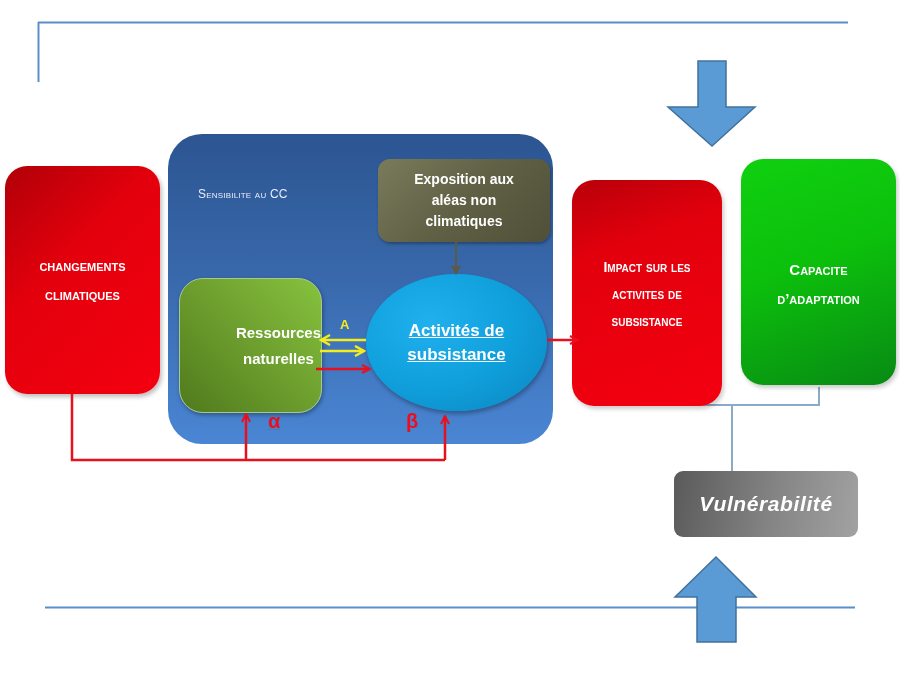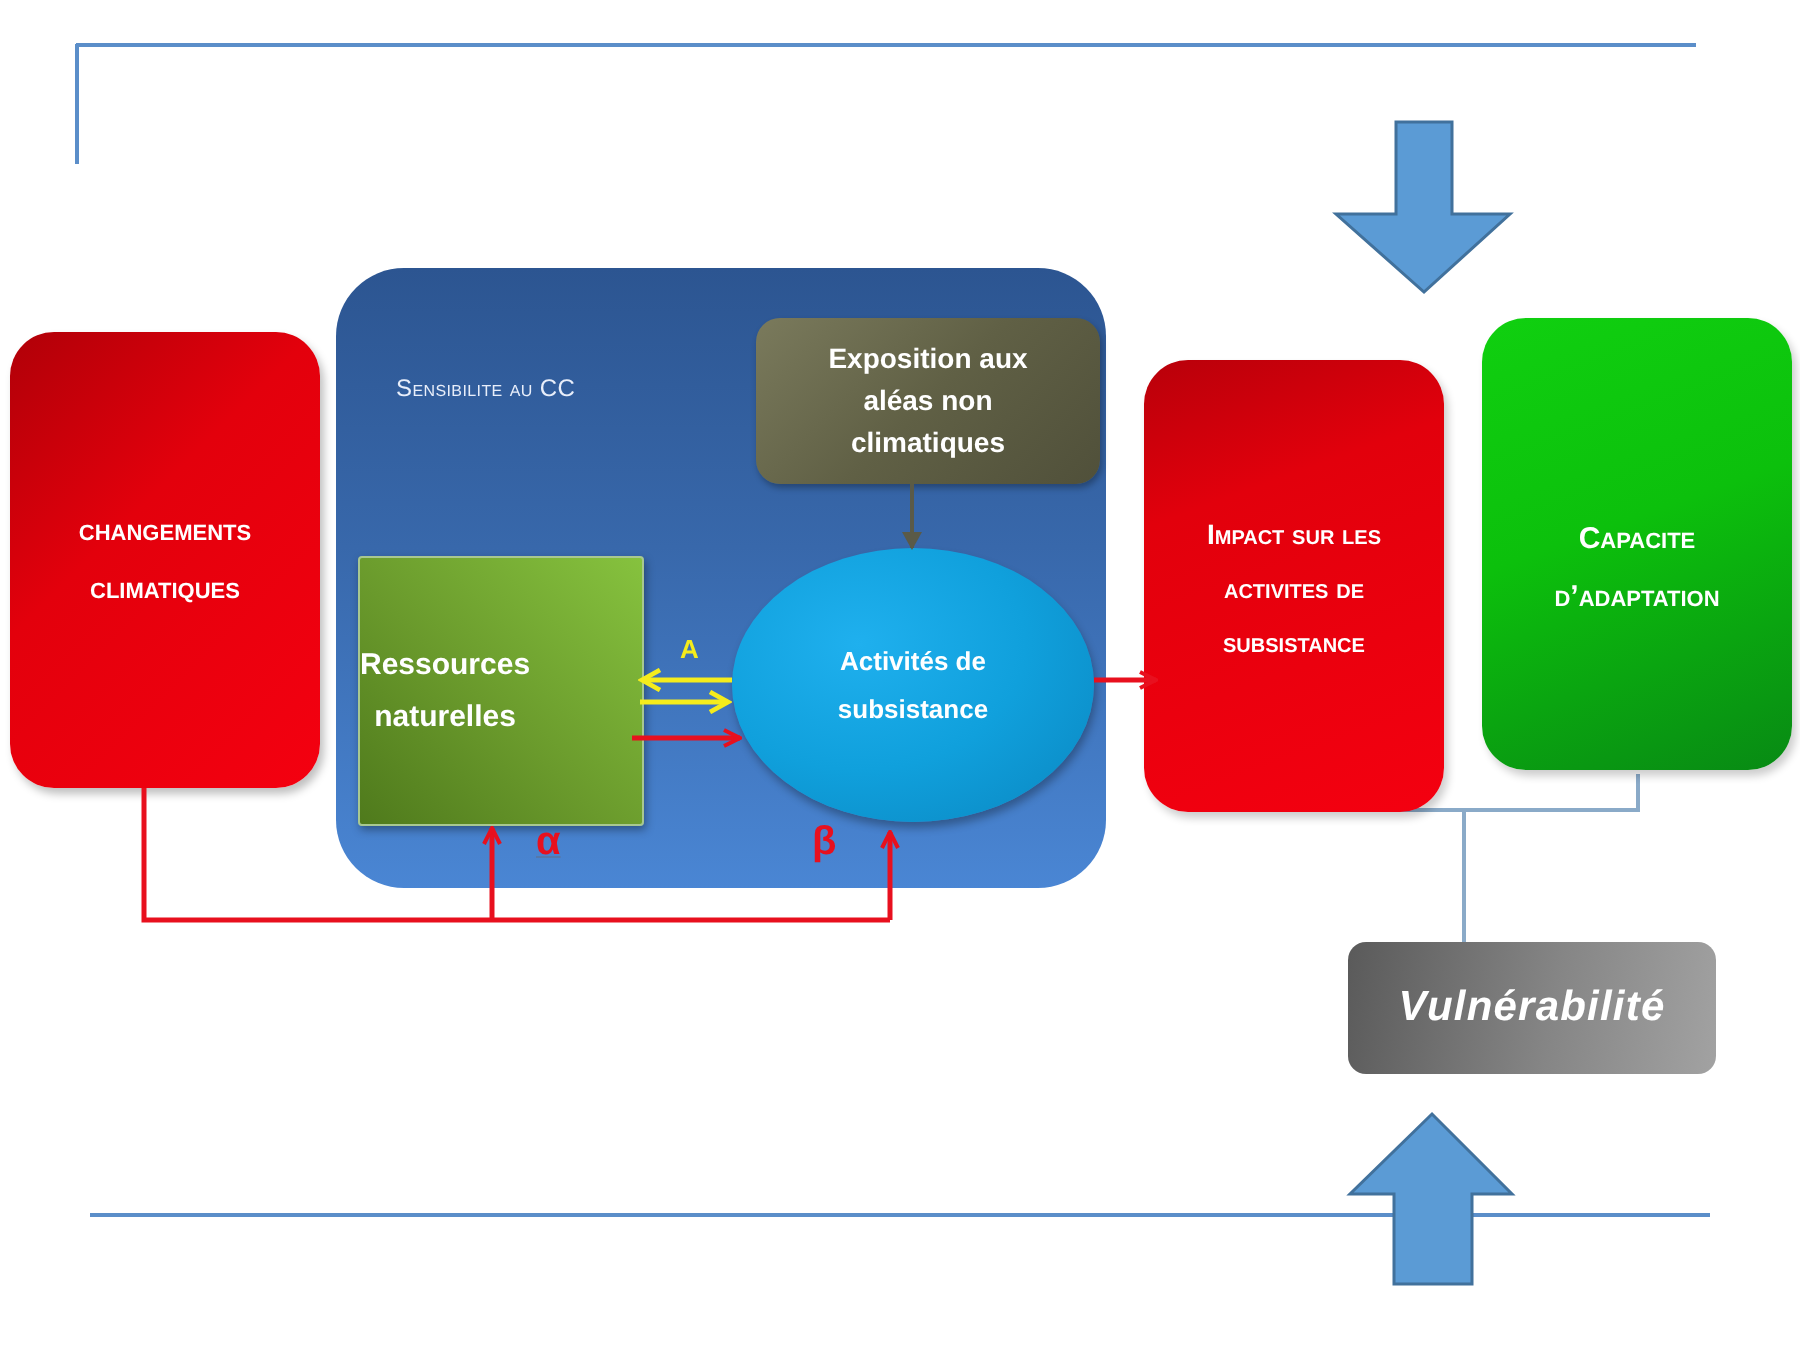--- a/index.html
+++ b/index.html
@@ -14,29 +14,29 @@
 
   #sens-box { left:168px; top:134px; width:385px; height:310px; border-radius:34px;
     background:linear-gradient(180deg,#2c5591 0%,#3868ab 45%,#4a86d4 100%); }
   #sens-title { left:198px; top:187px; color:#e8eefa; font-size:12px; font-weight:normal; font-variant:small-caps; letter-spacing:0.2px; }
 
   #expo-nc { left:378px; top:159px; width:172px; height:83px; border-radius:12px;
     background:linear-gradient(135deg,#7a7a5c 0%,#606045 50%,#50503a 100%);
     display:flex; align-items:center; justify-content:center; text-align:center; box-shadow:1px 2px 3px rgba(0,0,0,0.3);}
   #expo-nc .txt { color:#fff; font-size:14px; font-weight:bold; line-height:21px; }
 
-  #ressources { left:179px; top:278px; width:141px; height:133px; border-radius:2px;
+  #ressources { left:179px; top:278px; width:141px; height:133px; border-radius:24px;
     background:linear-gradient(45deg,#4f7a1c 0%,#6a9a2c 45%,#86c23e 100%);
-    border:1px solid #a8c890; display:flex; align-items:center; justify-content:flex-start; text-align:center; box-shadow:1px 2px 4px rgba(0,0,0,0.35);}
+    border:1px solid #a8c890; display:flex; align-items:center; justify-content:flex-end; text-align:center; box-shadow:1px 2px 4px rgba(0,0,0,0.35);}
   #ressources .txt { color:#fff; font-size:15px; font-weight:bold; line-height:26px; }
 
   #activites { left:366px; top:274px; width:181px; height:137px; border-radius:50%;
     background:radial-gradient(ellipse at 35% 35%,#1fb0ee 0%,#10a0dc 50%,#0a86c0 100%);
     display:flex; align-items:center; justify-content:center; text-align:center; box-shadow:1px 3px 4px rgba(0,0,0,0.3);}
-  #activites .txt { color:#fff; font-size:13px; font-weight:bold; line-height:24px; }
+  #activites .txt { color:#fff; font-size:17px; font-weight:bold; line-height:24px;text-decoration:underline; }
 
   #impact { left:572px; top:160px; width:150px; height:226px; border-radius:22px;
     background:linear-gradient(160deg,#b8000a 0%,#e2000c 30%,#f40010 100%);
     display:flex; align-items:flex-start; justify-content:center; text-align:center; box-shadow:2px 3px 4px rgba(0,0,0,0.2);margin-top:20px;}
   #impact .txt { margin-top:74px; color:#fff; font-size:14px; line-height:27px; font-weight:bold; font-variant:small-caps; }
 
   #capacite { left:741px; top:159px; width:155px; height:226px; border-radius:22px;
     background:linear-gradient(160deg,#10d010 0%,#0cc00c 45%,#088a14 100%);
     display:flex; align-items:flex-start; justify-content:center; text-align:center; box-shadow:2px 3px 4px rgba(0,0,0,0.2);}
   #capacite .txt { margin-top:96px; color:#fff; font-size:15px; line-height:29px; font-weight:bold; font-variant:small-caps; }

